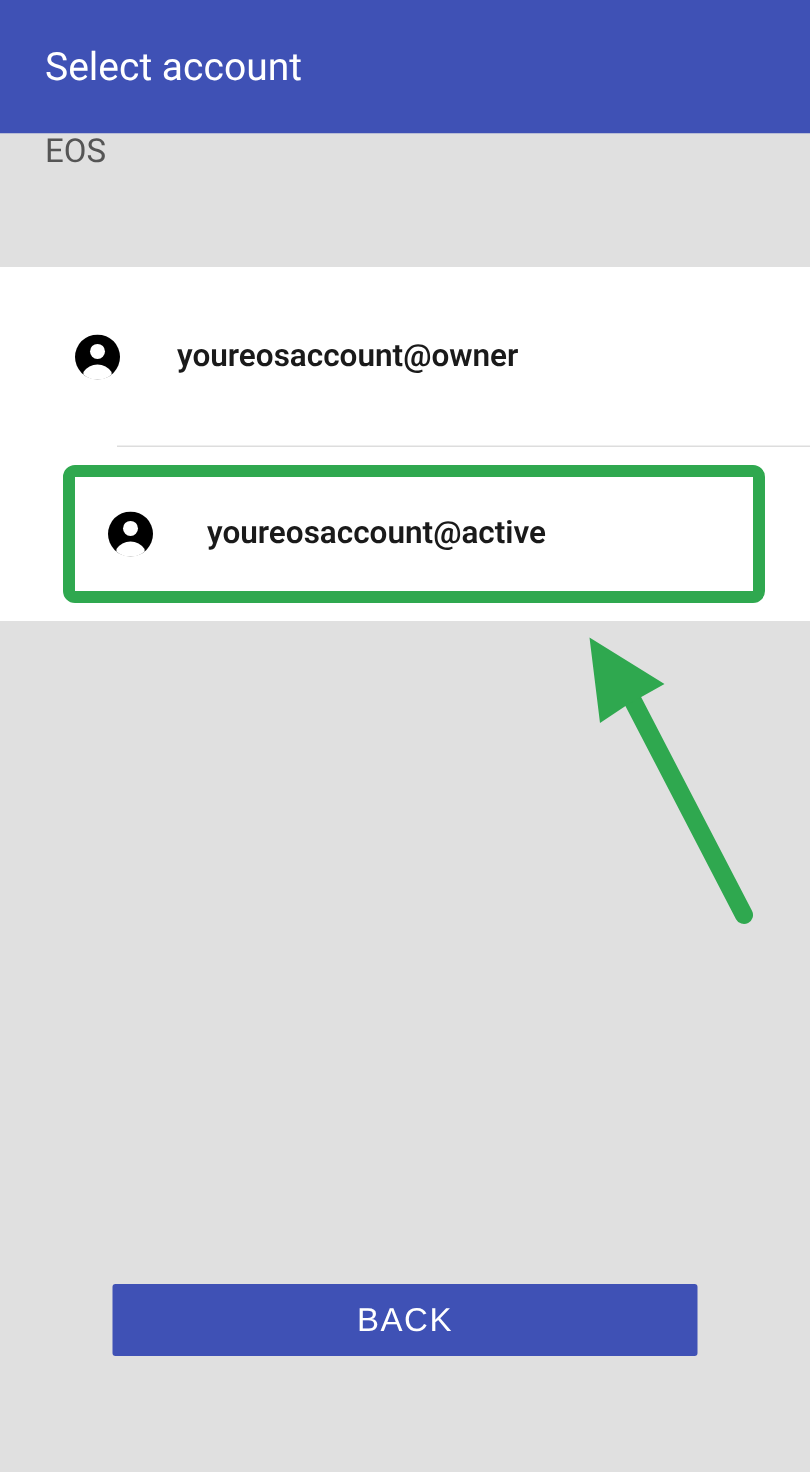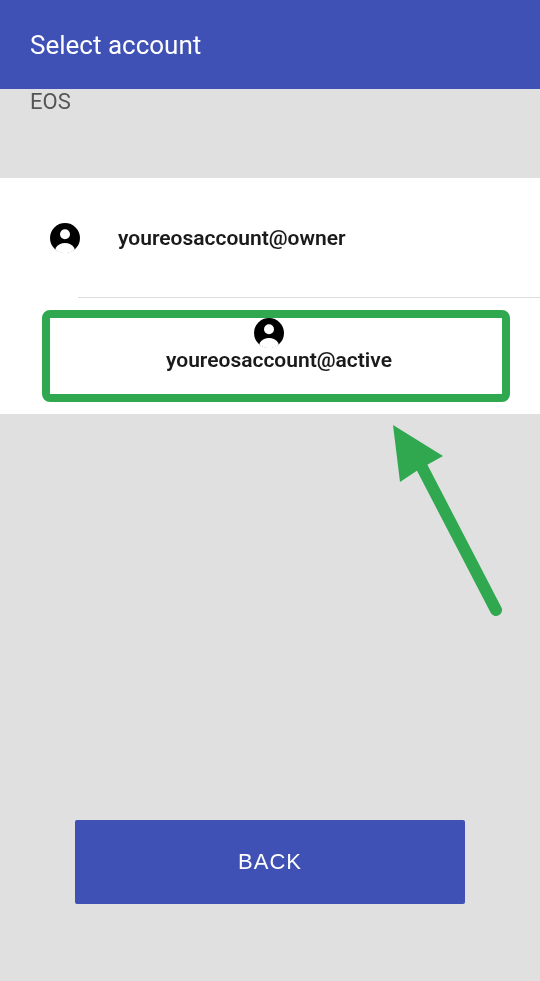--- a/index.html
+++ b/index.html
@@ -68,21 +68,20 @@
       background: #ffffff;
     }
     .selected-box {
       border: 8px solid #2fa84f;
       border-radius: 8px;
       display: flex;
       align-items: center;
       height: 92px;
       padding: 0 0 0 6px;
       background: #ffffff;
-      flex-direction: column;
     }
     .account-icon {
       width: 30px;
       height: 30px;
       margin-right: 38px;
       flex-shrink: 0;
     }
     .selected-box .account-icon {
       margin-left: 16px;
       margin-right: 36px;
@@ -90,21 +89,21 @@
     .account-label {
       color: #1a1a1a;
       font-size: 21px;
       font-weight: 600;
     }
     .back-button {
       position: absolute;
       left: 75px;
       right: 75px;
       bottom: 77px;
-      height: 84px;
+      height: 48px;
       background: #3f51b5;
       color: #ffffff;
       border: none;
       font-size: 22px;
       letter-spacing: 1px;
       font-weight: 400;
       display: flex;
       align-items: center;
       justify-content: center;
       cursor: pointer;

